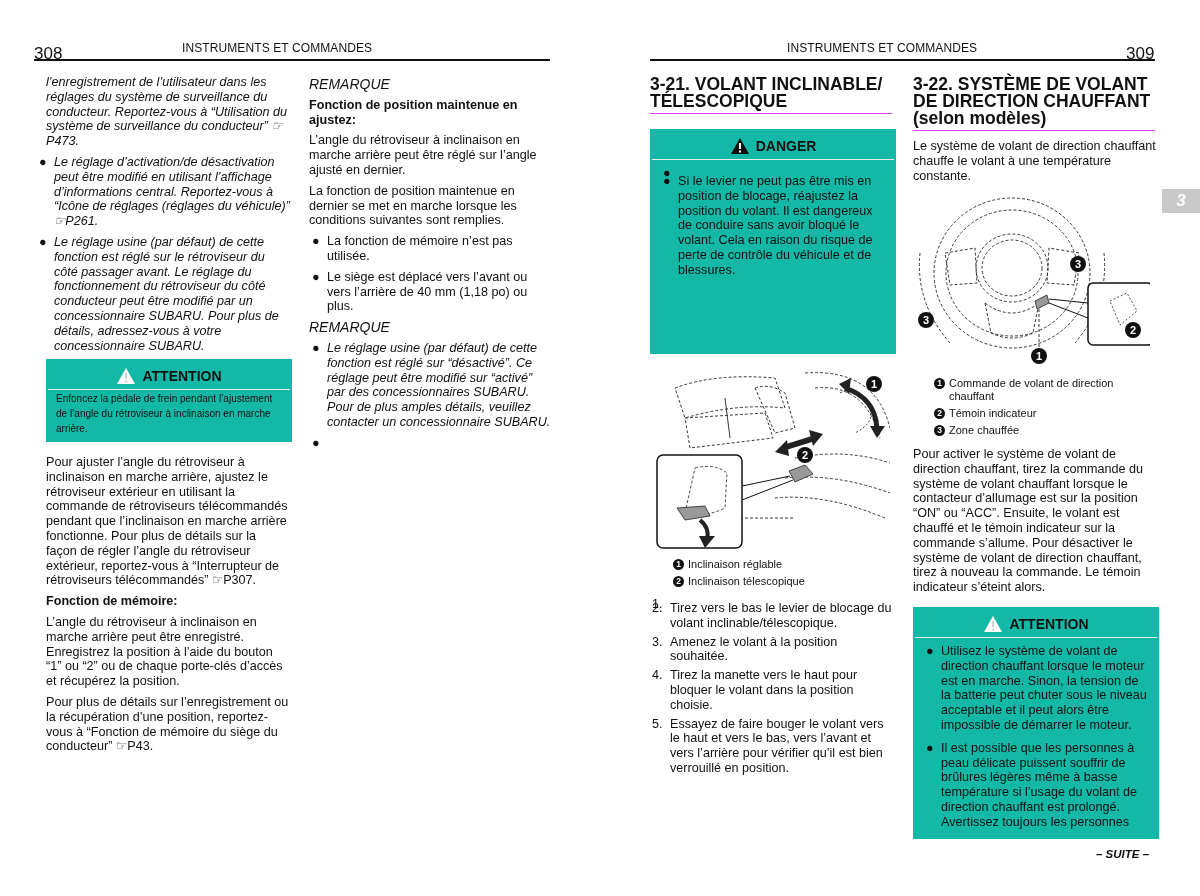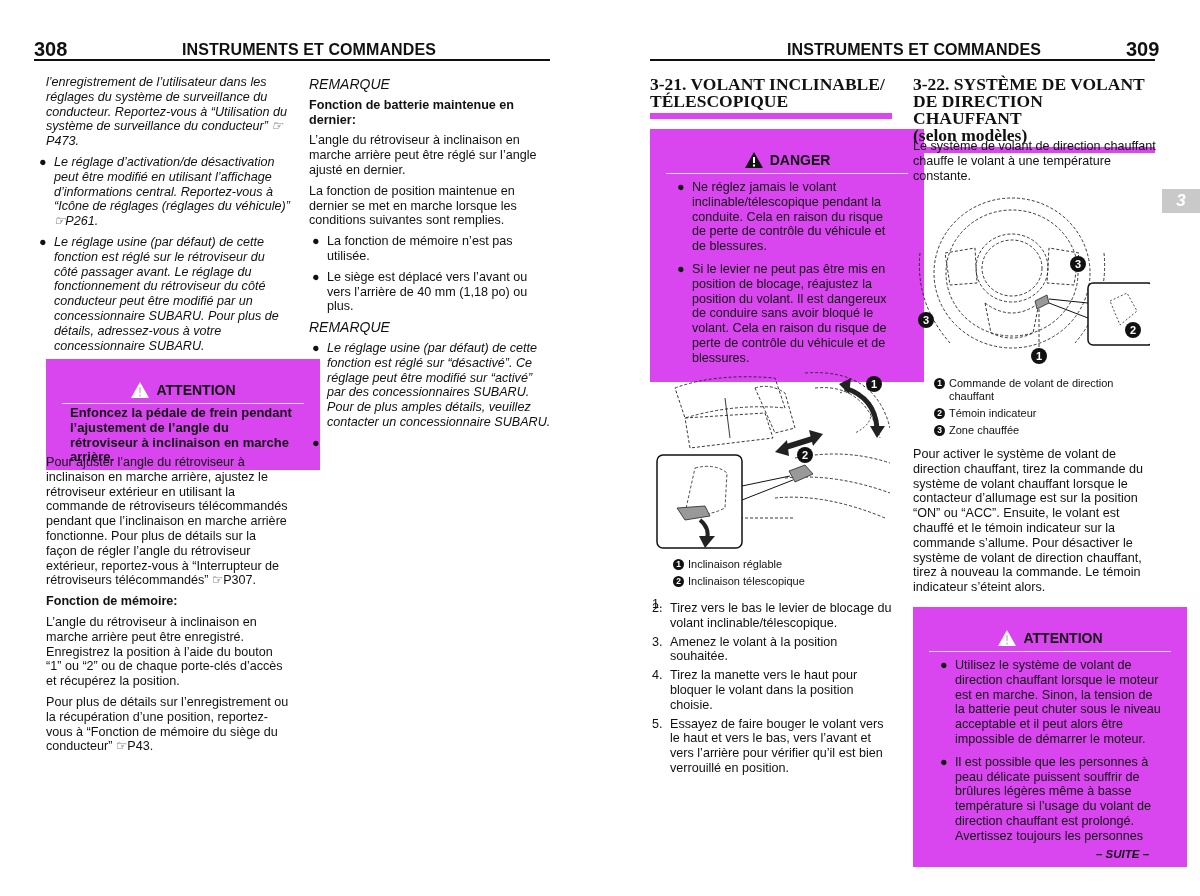--- a/index.html
+++ b/index.html
@@ -1,35 +1,35 @@
 <!DOCTYPE html>
 <html><head>
 <meta charset="utf-8">
 <style>
   html, body { margin: 0; padding: 0; background: #ffffff; }
   body { width: 1200px; height: 896px; position: relative; overflow: hidden;
          font-family: "Liberation Sans", sans-serif; color: #111; }
   .abs { position: absolute; }
-  .page-num { font-weight: bold; font-size: 20px; top: 38px; }
-  .run-head { font-weight: bold; font-size: 16px; top: 41px; letter-spacing: 0.1px; }
+  .page-num { font-weight: normal; font-size: 17px; top: 44px; }
+  .run-head { font-weight: normal; font-size: 12px; top: 41px; letter-spacing: 0.1px; }
   .rule { height: 2px; background: #111; top: 59px; }
   .col { position: absolute; font-size: 12.6px; line-height: 14.8px; }
   .col p { margin: 0 0 6px 0; }
   .it { font-style: italic; }
   .bul { position: relative; padding-left: 18px; margin: 0 0 6px 0; }
   .bul .dot { position: absolute; left: 3px; top: 0; }
   .num { position: relative; padding-left: 18px; margin: 0 0 4px 0; }
   .num .n { position: absolute; left: 0; top: 0; }
   .rem { font-style: italic; font-size: 14px; margin: 0 0 2px 0; }
   .subhead { font-weight: bold; margin: 0 0 5px 0; }
-  .box { background: #d946ef; padding: 16px; }
+  .box { background: #14b8a6; padding: 2px; }
   .box-head { text-align: center; font-weight: bold; font-size: 14px; padding: 6px 0 4px 0;
               border-bottom: 1px solid #ececec; display: flex; align-items: center; justify-content: center; gap: 6px; }
   .box-body { padding: 4px 8px 6px 8px; }
-  .h1 { font-weight: bold; font-size: 17.5px; line-height: 17px; border-bottom: 6px solid #d946ef; padding-bottom: 3px; font-family: Liberation Serif, serif; }
+  .h1 { font-weight: bold; font-size: 17.5px; line-height: 17px; border-bottom: 1px solid #d946ef; padding-bottom: 3px; }
   .legend-item { display: flex; align-items: flex-start; gap: 4px; font-size: 11px; line-height: 13px; margin-bottom: 4px; }
   .circ { display: inline-flex; width: 11px; height: 11px; border-radius: 50%; background: #111; color: #fff;
           font-size: 8.5px; font-weight: bold; align-items: center; justify-content: center; flex: none; margin-top: 1px; }
   .tab { background: #c9c9c9; color: #fff; font-weight: bold; font-style: italic; font-size: 17px;
          text-align: center; line-height: 24px; }
 </style>
 </head>
 <body>
 
 <div class="abs page-num" style="left:34px;">308</div>
@@ -50,33 +50,33 @@
 
 <div class="abs box" style="left:46px; top:359px; width:242px; height:79px;">
   <div class="box-head">
     <svg width="20" height="18" viewBox="0 0 20 18">
       <polygon points="10,1 19,17 1,17" fill="#ffffff"></polygon>
       <rect x="9" y="6" width="2" height="6" fill="#d0d0d0"></rect>
       <rect x="9" y="13.5" width="2" height="2" fill="#d0d0d0"></rect>
     </svg>
     <span>ATTENTION</span>
   </div>
-  <div class="box-body" style="font-size:13px; line-height:14.8px; padding-top:2px;font-weight:bold;">Enfoncez la pédale de frein pendant l’ajustement de l’angle du rétroviseur à inclinaison en marche arrière.</div>
+  <div class="box-body" style="font-size:10px; line-height:14.8px; padding-top:2px;">Enfoncez la pédale de frein pendant l’ajustement de l’angle du rétroviseur à inclinaison en marche arrière.</div>
 </div>
 
 <div class="col" style="left:46px; top:455px; width:244px;">
   <p style="margin-bottom:6px;">Pour ajuster l’angle du rétroviseur à inclinaison en marche arrière, ajustez le rétroviseur extérieur en utilisant la commande de rétroviseurs télécommandés pendant que l’inclinaison en marche arrière fonctionne. Pour plus de détails sur la façon de régler l’angle du rétroviseur extérieur, reportez-vous à “Interrupteur de rétroviseurs télécommandés” ☞P307.</p>
   <p class="subhead">Fonction de mémoire:</p>
   <p>L’angle du rétroviseur à inclinaison en marche arrière peut être enregistré. Enregistrez la position à l’aide du bouton “1” ou “2” ou de chaque porte-clés d’accès et récupérez la position.</p>
   <p>Pour plus de détails sur l’enregistrement ou la récupération d’une position, reportez-vous à “Fonction de mémoire du siège du conducteur” ☞P43.</p>
 </div>
 
 <div class="col" style="left:309px; top:77px; width:243px;">
   <p class="rem">REMARQUE</p>
-  <p class="subhead">Fonction de batterie maintenue en dernier:</p>
+  <p class="subhead">Fonction de position maintenue en ajustez:</p>
   <p>L’angle du rétroviseur à inclinaison en marche arrière peut être réglé sur l’angle ajusté en dernier.</p>
   <p>La fonction de position maintenue en dernier se met en marche lorsque les conditions suivantes sont remplies.</p>
   <div class="bul">
     <span class="dot">●</span>
     <span>La fonction de mémoire n’est pas utilisée.</span>
   </div>
   <div class="bul">
     <span class="dot">●</span>
     <span>Le siège est déplacé vers l’avant ou vers l’arrière de 40 mm (1,18 po) ou plus.</span>
   </div>
@@ -105,21 +105,20 @@
     <svg width="20" height="18" viewBox="0 0 20 18">
       <polygon points="10,1 19,17 1,17" fill="#111"></polygon>
       <rect x="9" y="6" width="2" height="6" fill="#fff"></rect>
       <rect x="9" y="13.5" width="2" height="2" fill="#fff"></rect>
     </svg>
     <span>DANGER</span>
   </div>
   <div class="box-body" style="font-size:12.6px; line-height:14.8px; padding:6px 8px 0 8px;">
     <div class="bul" style="margin-bottom:8px;">
       <span class="dot">●</span>
-      <span>Ne réglez jamais le volant inclinable/télescopique pendant la conduite. Cela en raison du risque de perte de contrôle du véhicule et de blessures.</span>
     </div>
     <div class="bul">
       <span class="dot">●</span>
       <span>Si le levier ne peut pas être mis en position de blocage, réajustez la position du volant. Il est dangereux de conduire sans avoir bloqué le volant. Cela en raison du risque de perte de contrôle du véhicule et de blessures.</span>
     </div>
   </div>
 </div>
 
 <svg class="abs" style="left:655px; top:368px;" width="235" height="182" viewBox="0 0 235 182">
   <g fill="none" stroke="#222" stroke-width="0.9" stroke-dasharray="3,2">

